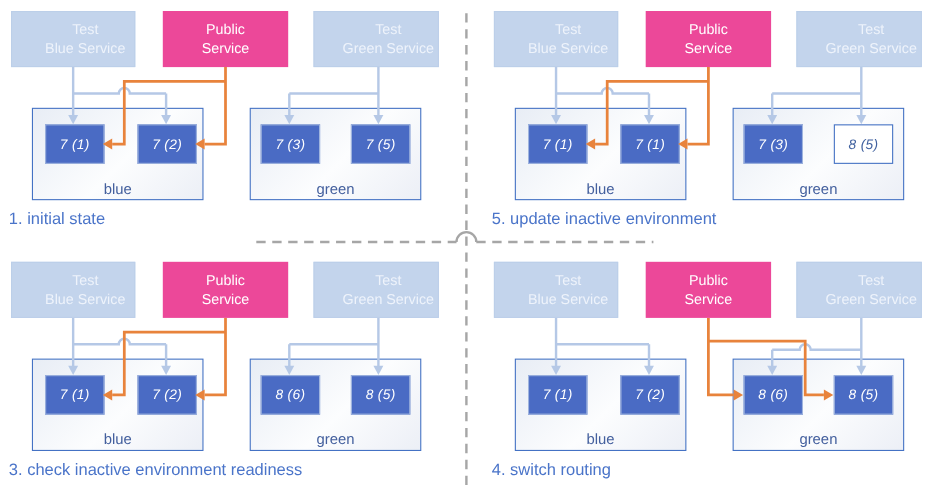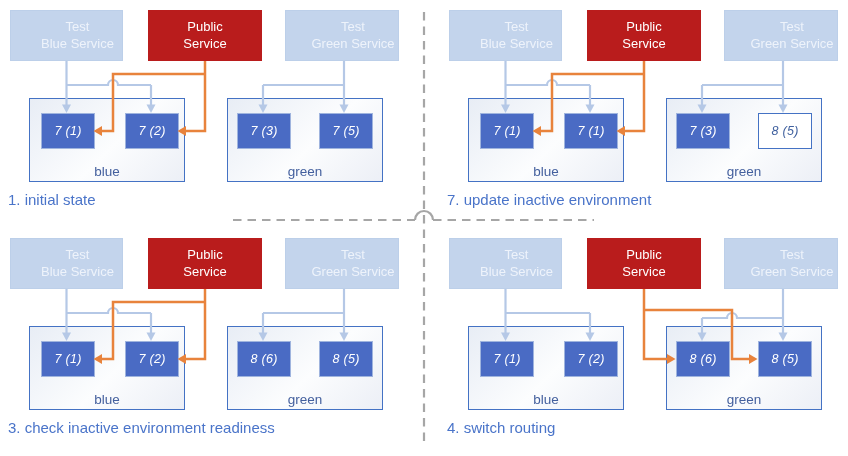--- a/index.html
+++ b/index.html
@@ -7,21 +7,21 @@
     position:relative;width:848px;height:456px;background:#ffffff;overflow:hidden;
     font-family:"Liberation Sans",sans-serif;
   }
   .panel{position:absolute;width:400px;height:228px;}
   .svc{
     position:absolute;top:10px;height:51px;width:113px;
     display:flex;flex-direction:column;align-items:center;justify-content:center;
     font-size:13px;line-height:1.28;text-align:center;box-sizing:border-box;
   }
   .svc.light{background:#c3d4ec;border:1px solid #bccfe9;color:#eef3fb;padding-left:22px;}
-  .svc.public{background:#b91c1c;border:1px solid #789b9de;color:#ffffff;}
+  .svc.public{background:#ec4899;border:1px solid #789b9de;color:#ffffff;}
   .env{
     position:absolute;top:98px;width:154px;height:82px;
     border:1.5px solid #4472c4;box-sizing:content-box;
     background:linear-gradient(135deg,#e8edf5 0%,#fcfdfe 55%,#eceff6 100%);
   }
   .vbox{
     position:absolute;top:14px;width:54px;height:36px;
     background:#4a6bc4;border:1px solid #9fb4de;color:#ffffff;
     display:flex;align-items:center;justify-content:center;
     font-size:12.5px;letter-spacing:.3px;box-sizing:border-box;font-style:italic;
@@ -129,21 +129,21 @@
       </g>
       <g stroke="#e8833c" stroke-width="2.5" fill="none">
         <path d="M197,61 V131 H178 M197,74 H105 V131 H94"></path>
       </g>
       <g fill="#e8833c">
         <polygon points="178,126 178,136 169.5,131"></polygon>
         <polygon points="94,126 94,136 85.5,131"></polygon>
       </g>
     </svg>
 
-    <div class="title">7. update inactive environment</div>
+    <div class="title">5. update inactive environment</div>
   </div>
 
   <div class="panel" style="left:8px;top:228px;">
     <div class="svc light" style="left:2px;">
       <span>Test</span>
       <span>Blue Service</span>
     </div>
     <div class="svc public" style="left:140px;width:114px;">
       <span>Public</span>
       <span>Service</span>

